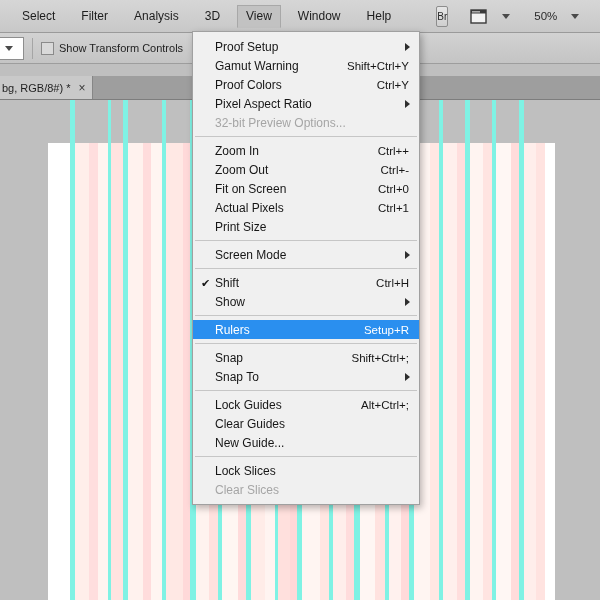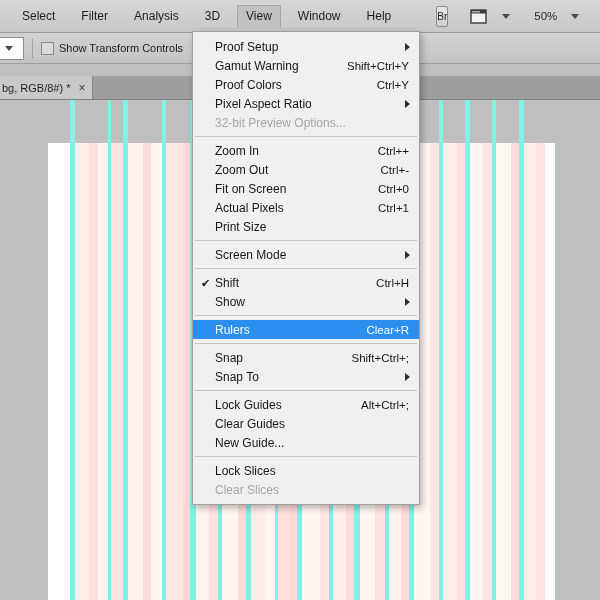--- a/index.html
+++ b/index.html
@@ -496,21 +496,21 @@
         <span>Shift</span>
         <span class="accel">Ctrl+H</span>
       </div>
       <div class="mrow">
         <span>Show</span>
         <span class="submenu-arrow"></span>
       </div>
       <div class="msep"></div>
       <div class="mrow sel">
         <span>Rulers</span>
-        <span class="accel">Clear+R</span>
+        <span class="accel">Setup+R</span>
       </div>
       <div class="msep"></div>
       <div class="mrow">
         <span>Snap</span>
         <span class="accel">Shift+Ctrl+;</span>
       </div>
       <div class="mrow">
         <span>Snap To</span>
         <span class="submenu-arrow"></span>
       </div>

